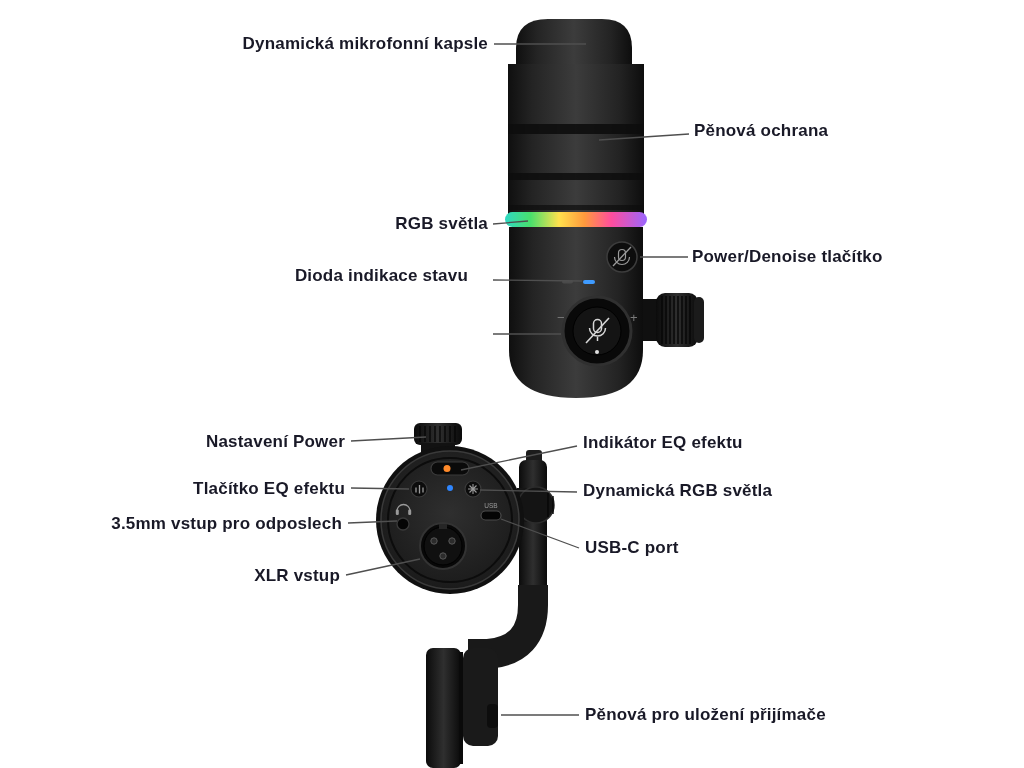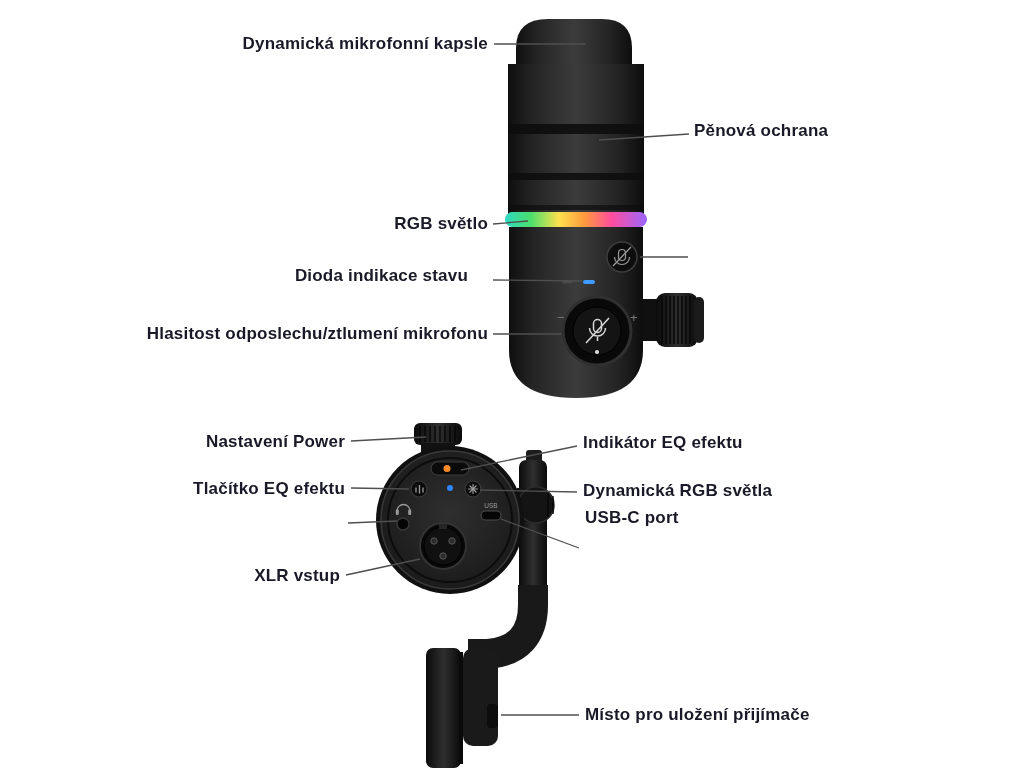--- a/index.html
+++ b/index.html
@@ -173,24 +173,25 @@
       <line x1="577" y1="492" x2="480" y2="490"></line>
       <line x1="348" y1="523" x2="397" y2="521"></line>
       <line x1="579" y1="548" x2="501" y2="519"></line>
       <line x1="346" y1="575" x2="420" y2="559"></line>
       <line x1="579" y1="715" x2="501" y2="715"></line>
     </g>
   </svg>
 
   <div class="callout r" style="right:536px; top:33px">Dynamická mikrofonní kapsle</div>
   <div class="callout" style="left:694px;  top:120px">Pěnová ochrana</div>
-  <div class="callout r" style="right:536px; top:213px">RGB světlo</div>
+  <div class="callout r" style="right:536px; top:213px">RGB světla</div>
+  <div class="callout" style="left:692px;  top:246px">Power/Denoise tlačítko</div>
   <div class="callout r" style="right:556px; top:265px">Dioda indikace stavu</div>
-  <div class="callout r" style="right:536px; top:323px">Hlasitost odposlechu/ztlumení mikrofonu</div>
   <div class="callout r" style="right:679px; top:431px">Nastavení Power</div>
   <div class="callout" style="left:583px;  top:432px">Indikátor EQ efektu</div>
   <div class="callout r" style="right:679px; top:478px">Tlačítko EQ efektu</div>
   <div class="callout" style="left:583px;  top:480px">Dynamická RGB světla</div>
-  <div class="callout" style="left:585px;  top:507px">USB-C port</div>
+  <div class="callout r" style="right:682px; top:513px">3.5mm vstup pro odposlech</div>
+  <div class="callout" style="left:585px;  top:537px">USB-C port</div>
   <div class="callout r" style="right:684px; top:565px">XLR vstup</div>
-  <div class="callout" style="left:585px;  top:704px">Místo pro uložení přijímače</div>
+  <div class="callout" style="left:585px;  top:704px">Pěnová pro uložení přijímače</div>
 
 </div>
 
 </body></html>

